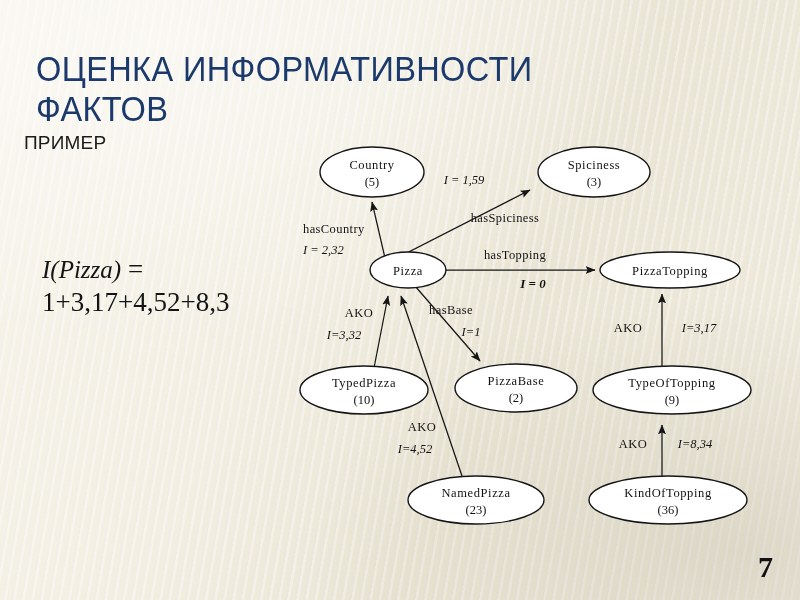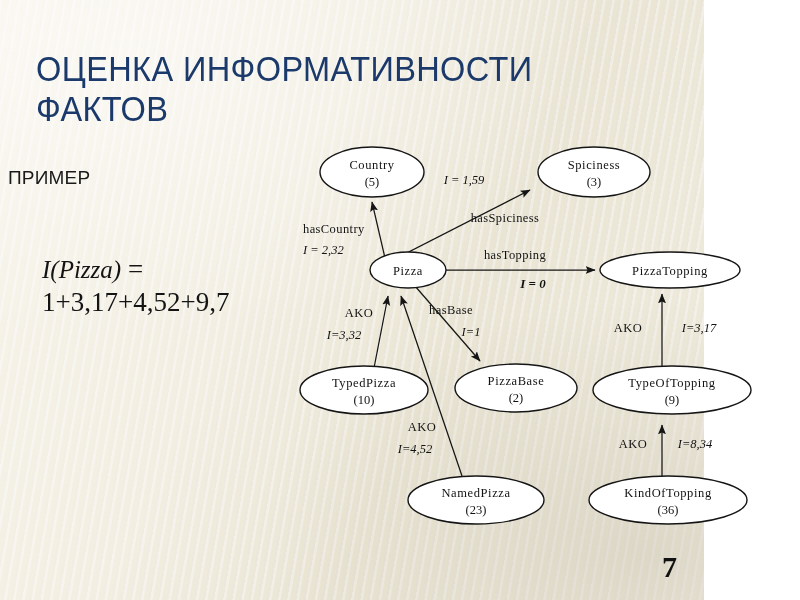--- a/index.html
+++ b/index.html
@@ -7,21 +7,21 @@
     padding: 0;
   }
   body {
     width: 800px;
     height: 600px;
     overflow: hidden;
     font-family: "Liberation Sans", sans-serif;
   }
   #slide {
     position: relative;
-    width: 704px;
+    width: 800px;
     height: 600px;
     background-color: #e9e4d4;
     background-image:
       repeating-linear-gradient(
         100deg,
         rgba(255,255,255,0.55) 0px,
         rgba(255,255,255,0.55) 2px,
         rgba(214,206,184,0.55) 3px,
         rgba(214,206,184,0.55) 6px,
         rgba(255,255,255,0.30) 7px,
@@ -51,25 +51,24 @@
     font-weight: normal;
     line-height: 1.12;
     letter-spacing: 0.4px;
     transform: scaleX(0.93);
     transform-origin: left top;
     z-index: 3;
   }
 
   #subtitle-block {
     position: absolute;
-    left: 8px;
+    left: 24px;
     top: 128px;
     width: 275px;
     z-index: 3;
-    margin-top: 35px;
   }
   .sub-line {
     color: #1a1a1a;
     font-family: "Liberation Sans", sans-serif;
     font-size: 19px;
     line-height: 1.55;
     letter-spacing: 0.2px;
   }
 
   #formula {
@@ -165,21 +164,21 @@
 <div id="slide">
 
   <h1 id="title">ОЦЕНКА ИНФОРМАТИВНОСТИ ФАКТОВ</h1>
 
   <div id="subtitle-block">
     <div class="sub-line">ПРИМЕР</div>
   </div>
 
   <div id="formula">
     <div><span class="fn">I(Pizza)</span><span> =</span></div>
-    <div>1+3,17+4,52+9,7</div>
+    <div>1+3,17+4,52+8,3</div>
   </div>
 
   <div id="diagram">
     <svg viewBox="0 0 510 425" xmlns="http://www.w3.org/2000/svg">
       <defs>
         <marker id="arrow" markerWidth="9" markerHeight="9" refX="7.5" refY="3.2" orient="auto" markerUnits="strokeWidth">
           <path d="M0,0 L8,3.2 L0,6.4 L1.6,3.2 z" fill="#151515"></path>
         </marker>
       </defs>
 

